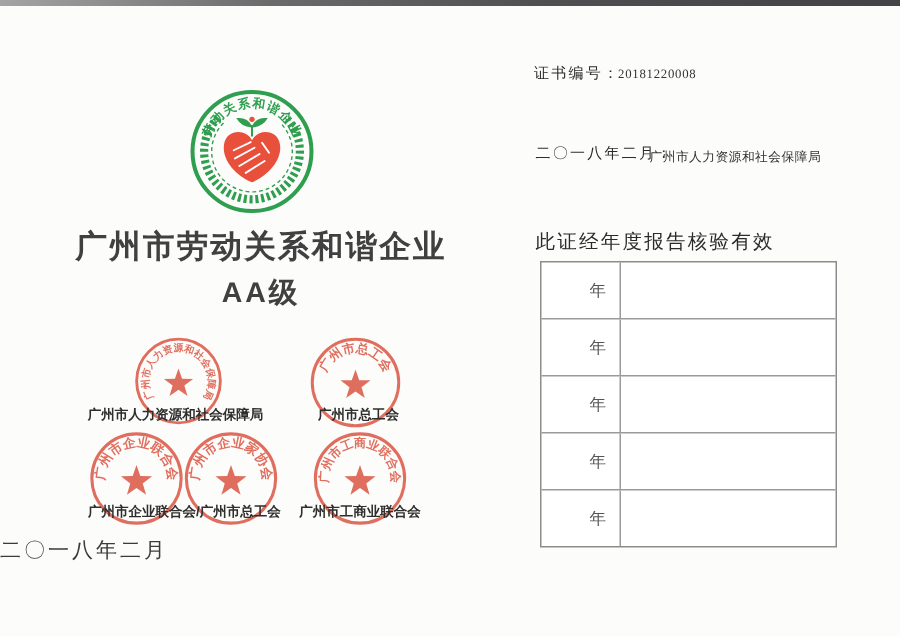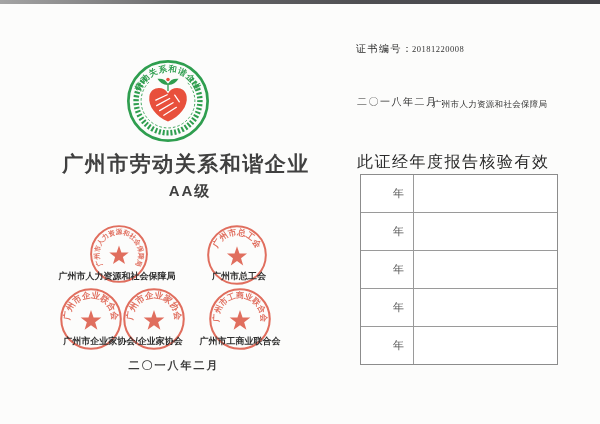--- a/index.html
+++ b/index.html
@@ -10,58 +10,58 @@
   }
   .abs{position:absolute;}
   
   .scan-edge{
     top:0;left:0;width:600px;height:4px;
     background:linear-gradient(to right,#9a9a9a 0%,#5a5a5c 30%,#3c3c40 60%,#2e2e33 100%);
     opacity:.9;
   }
   .emblem{left:126px;top:59px;width:84px;height:84px;}
   .title-1{
-    left:12px;top:150px;width:348px;text-align:center;
+    left:0;top:150px;width:348px;text-align:center;
     font-size:21px;font-weight:bold;color:#404040;letter-spacing:1.5px;
   }
   .title-2{
-    left:16px;top:182px;width:348px;text-align:center;
-    font-size:15px;font-weight:bold;color:#404040;letter-spacing:2px;
+    left:0;top:182px;width:348px;text-align:center;
+    font-size:19px;font-weight:bold;color:#404040;letter-spacing:2px;
   }
   .stamp{opacity:.88;}
   .stamp-1{left:89px;top:224px;width:60px;height:60px;}
   .stamp-2{left:206px;top:224px;width:62px;height:62px;}
   .stamp-3{left:59px;top:287px;width:64px;height:64px;}
   .stamp-4{left:122px;top:287px;width:64px;height:64px;}
   .stamp-5{left:208px;top:287px;width:64px;height:64px;}
   .stamp-label{
     font-size:9px;font-weight:bold;color:#2e2e2e;text-align:center;
     letter-spacing:0;z-index:5;white-space:nowrap;
   }
   .label-1{left:37px;top:270px;width:160px;}
   .label-2{left:189px;top:270px;width:100px;}
   .label-3{left:43px;top:335px;width:160px;}
   .label-4{left:199px;top:335px;width:82px;}
   .issue-date{
-    left:0;top:358px;width:348px;text-align:center;
-    font-size:11px;font-weight:bold;color:#3b3b3b;letter-spacing:2px;
+    left:0;top:358px;width:348px;
+    font-size:14px;font-weight:normal;color:#3b3b3b;letter-spacing:2px;
   }
   
   .field-label{font-size:10px;font-weight:normal;color:#2b2b2b;letter-spacing:1.5px;white-space:nowrap;}
   .number-label{left:356px;top:42px;}
   .number-value{
     left:412px;top:44px;font-family:"Liberation Serif","DejaVu Serif",serif;
     font-size:8.5px;color:#333;letter-spacing:.5px;text-align:center;
   }
   .holder-label{left:357px;top:95px;}
   .holder-name{
     left:433px;top:99px;font-family:"Liberation Serif","DejaVu Serif",serif;
     font-size:8.5px;color:#333;letter-spacing:.3px;white-space:nowrap;
   }
-  .validity-note{left:357px;top:152px;font-size:16px;}
+  .validity-note{left:357px;top:152px;font-size:13px;}
   
   .verify-table{
     left:360px;top:174px;width:198px;height:191px;
     border:1px solid #8c8c8c;box-sizing:border-box;
     display:flex;flex-direction:column;background:#fff;
   }
   .vrow{flex:1;display:flex;border-top:1px solid #9a9a9a;}
   .vrow:first-child{border-top:none;}
   .vcell-year{
     width:53px;border-right:1px solid #9a9a9a;box-sizing:border-box;
@@ -159,21 +159,21 @@
       <polygon points="50.0,36.0 54.0,47.5 66.2,47.7 56.5,55.1 60.0,66.8 50.0,59.8 40.0,66.8 43.5,55.1 33.8,47.7 46.0,47.5" fill="#dd5b49"></polygon>
       <defs>
         <path id="sarc4" d="M 21.7 67.0 A 33 33 0 1 1 78.3 67.0" fill="none"></path>
       </defs>
       <text font-size="12.5" font-weight="bold" fill="#dd5b49"><textPath href="#sarc4" startOffset="50%" text-anchor="middle">广州市工商业联合会</textPath></text>
     </svg>
   </div>
 
 <div class="abs stamp-label label-1">广州市人力资源和社会保障局</div>
 <div class="abs stamp-label label-2">广州市总工会</div>
-<div class="abs stamp-label label-3">广州市企业家协会/企业家协会</div>
+<div class="abs stamp-label label-3">广州市企业联合会/广州市总工会</div>
 <div class="abs stamp-label label-4">广州市工商业联合会</div>
 
 <div class="abs issue-date">二〇一八年二月</div>
 
 <div class="abs field-label number-label">证书编号：</div>
 <div class="abs number-value">20181220008</div>
 
 <div class="abs field-label holder-label">二〇一八年二月：</div>
 <div class="abs holder-name">广州市人力资源和社会保障局</div>
 

